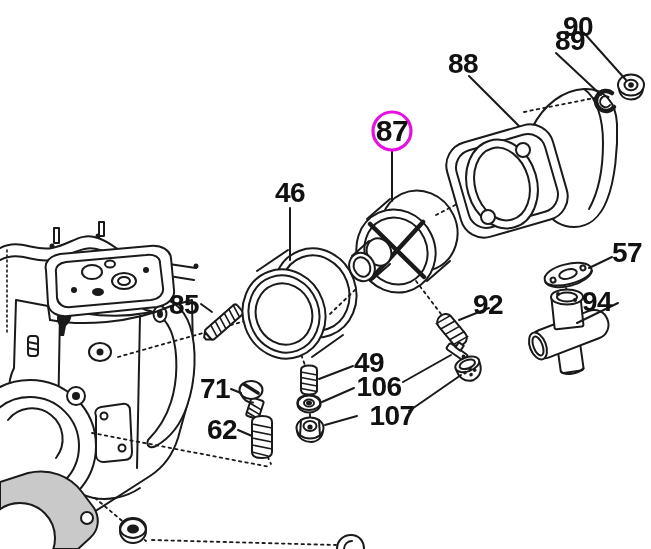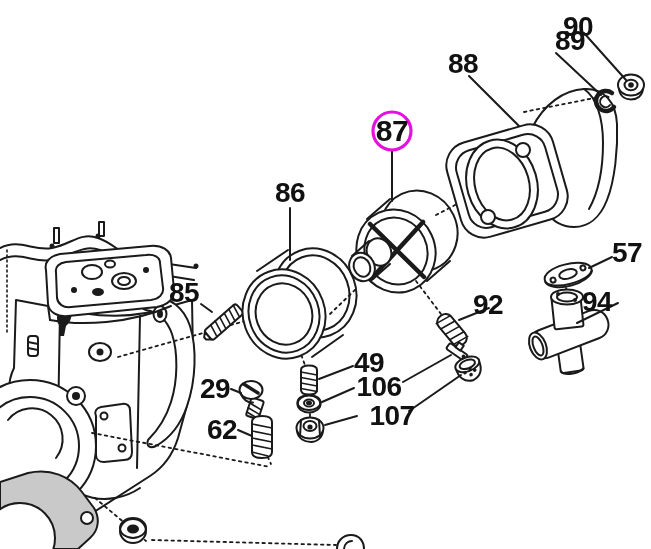--- a/index.html
+++ b/index.html
@@ -2,21 +2,21 @@
 <html><head>
 <meta charset="utf-8">
 <style>
   html,body{margin:0;padding:0;background:#fff;}
   #stage{position:relative;width:651px;height:549px;background:#ffffff;overflow:hidden;
          font-family:"Liberation Sans", sans-serif;}
   #art{position:absolute;left:0;top:0;}
   .lbl{position:absolute;transform:translate(-50%,-50%);font-weight:700;font-size:28px;
        color:#111;letter-spacing:-0.5px;line-height:1;white-space:nowrap;cursor:default;}
   
-  .l62{left:222px;top:430px}.l71{left:215px;top:389px}.l85{left:184px;top:293px}
+  .l62{left:222px;top:430px}.l71{left:215px;top:389px}.l85{left:184px;top:305px}
   .l86{left:290px;top:193px}.l87{left:392px;top:131px;font-size:30px}
   .l88{left:463px;top:64px}.l89{left:570px;top:41px}.l90{left:578px;top:27px}
   .l91{left:369px;top:363px}.l92{left:488px;top:305px}.l93{left:627px;top:253px}
   .l94{left:597px;top:302px}.l106{left:379px;top:387px}.l107{left:392px;top:416px}
 </style>
 </head>
 <body>
 
 <div id="stage">
 
@@ -273,23 +273,23 @@
     <line x1="409" y1="411" x2="461" y2="375"></line>
     <line x1="231" y1="389" x2="241" y2="393"></line>
     <line x1="238" y1="430" x2="252" y2="436"></line>
   </g>
 
   <circle cx="392" cy="131" r="19" fill="none" stroke-width="3.2" stroke="#e511e0"></circle>
 </g>
 </svg>
 
 <div class="lbl l62">62</div>
-<div class="lbl l71">29</div>
+<div class="lbl l71">71</div>
 <div class="lbl l85">85</div>
-<div class="lbl l86">86</div>
+<div class="lbl l86">46</div>
 <div class="lbl l87">87</div>
 <div class="lbl l88">88</div>
 <div class="lbl l89">89</div>
 <div class="lbl l90">90</div>
 <div class="lbl l91">49</div>
 <div class="lbl l92">92</div>
 <div class="lbl l93">57</div>
 <div class="lbl l94">94</div>
 <div class="lbl l106">106</div>
 <div class="lbl l107">107</div>

